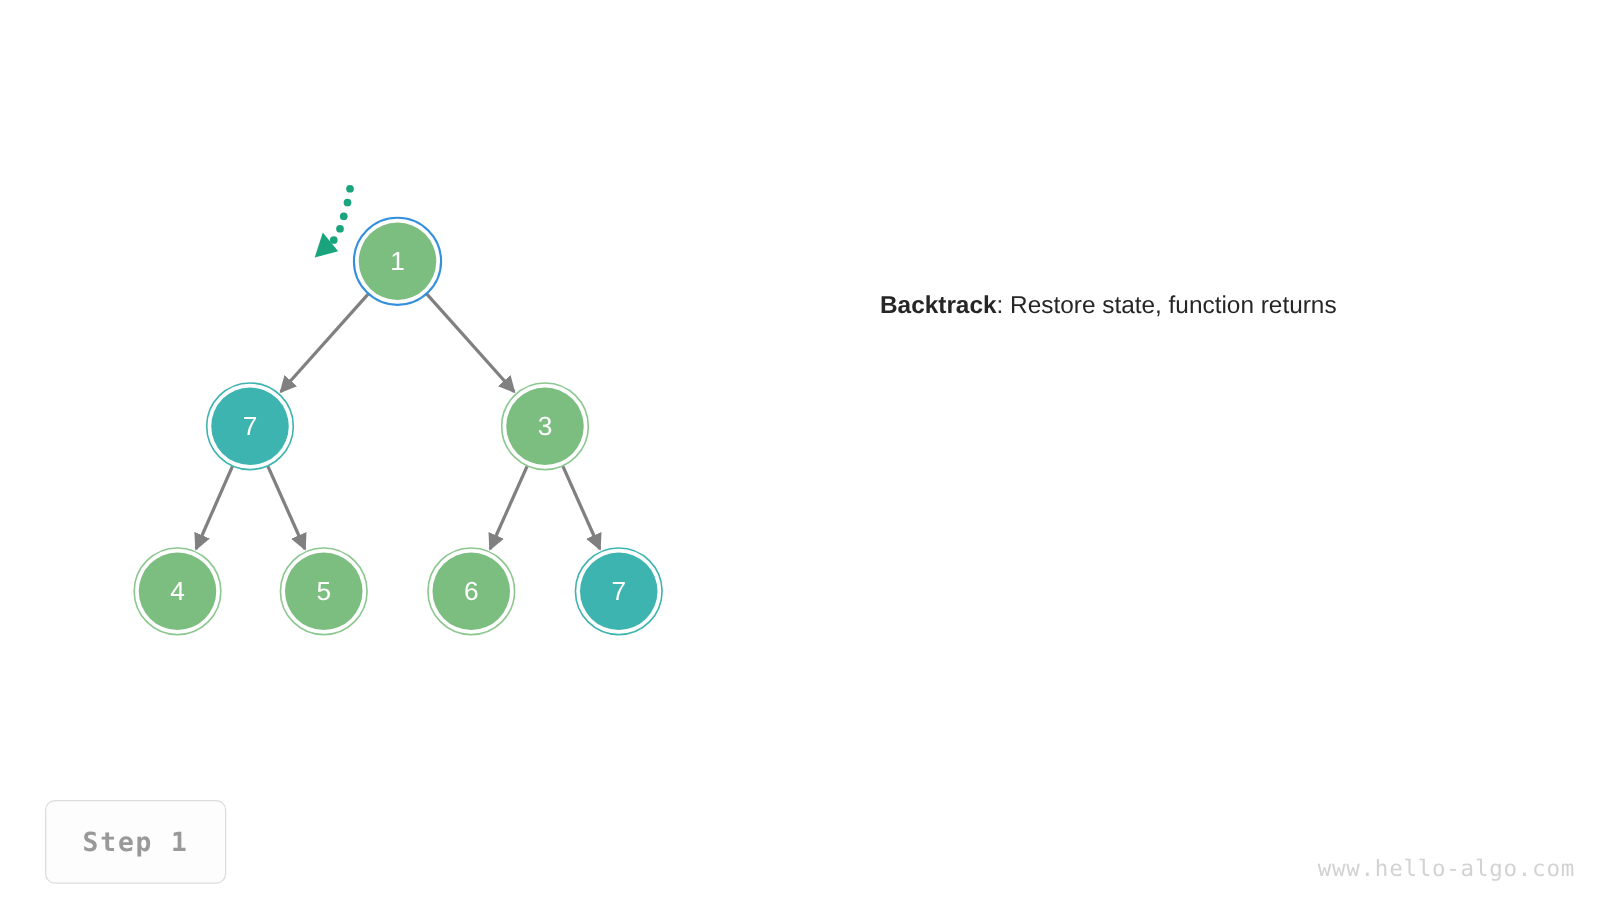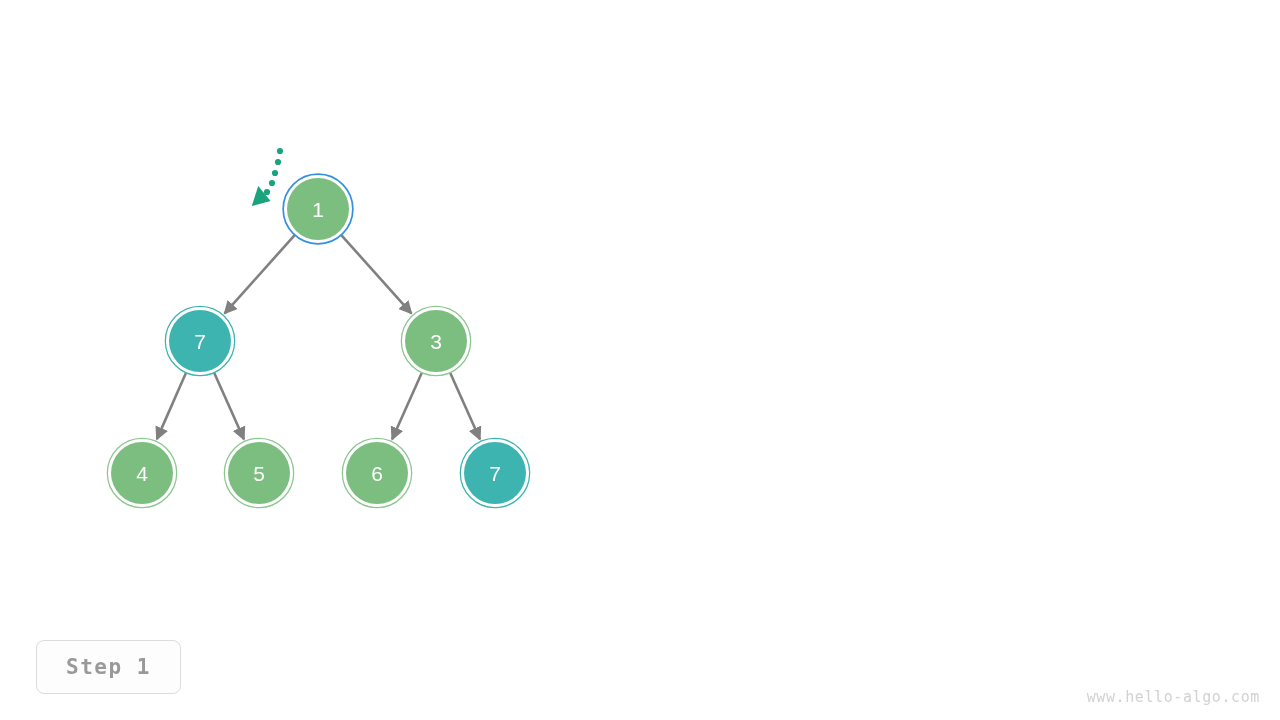--- a/index.html
+++ b/index.html
@@ -77,21 +77,21 @@
   #res-line  { margin-top: 87px; }
   .var-path { color: #1f77c4; font-weight: bold; }
   .var-res  { color: #2a9d8f; font-weight: bold; }
 
   
   #step-badge {
     position: absolute;
     left: 36px;
     top: 640px;
     width: 145px;
-    height: 54px;
+    height: 67px;
     box-sizing: border-box;
     border: 1.4px solid #dcdcdc;
     border-radius: 8px;
     background: #fdfdfd;
     display: flex;
     align-items: center;
     justify-content: center;
   }
   #step-badge-text {
     font-family: "DejaVu Sans Mono", "Liberation Mono", monospace;
@@ -100,21 +100,21 @@
     color: #999999;
     letter-spacing: 1.5px;
   }
 
   
   #watermark {
     position: absolute;
     right: 20px;
     bottom: 14px;
     font-family: "DejaVu Sans Mono", "Liberation Mono", monospace;
-    font-size: 15px;
+    font-size: 18px;
     color: #d2d2d2;
     letter-spacing: 0.6px;
   }
 </style>
 </head>
 <body>
 
 <div id="tree-panel">
   <svg id="tree-svg" width="640" height="600" viewBox="0 0 640 600">
     <defs>
@@ -182,20 +182,23 @@
         <circle cx="267" cy="192" r="3.1" fill="#19a47e"></circle>
         <circle cx="262" cy="199" r="3.1" fill="#19a47e"></circle>
         <path d="M255,185.46 L271.32,196 L255,206.54 Z" fill="#19a47e" transform="rotate(18 255 196)"></path>
       </g>
   </svg>
 </div>
 
 <div id="info-panel">
 
 
+  <div id="backtrack-row" class="info-line">
+    <span class="lead">Backtrack</span><span>: Restore state, function returns</span>
+  </div>
 
 
 
 </div>
 
 <div id="step-badge">
   <span id="step-badge-text">Step 1</span>
 </div>
 
 <div id="watermark">www.hello-algo.com</div>

